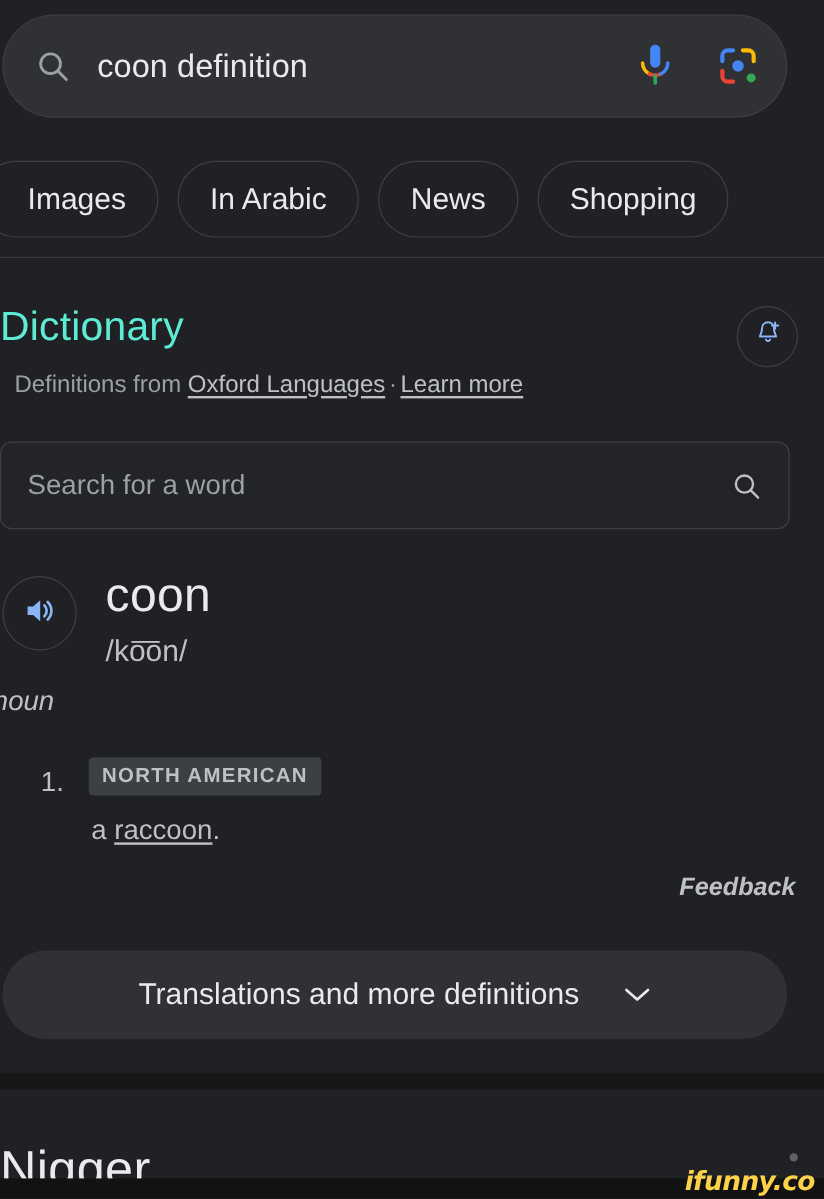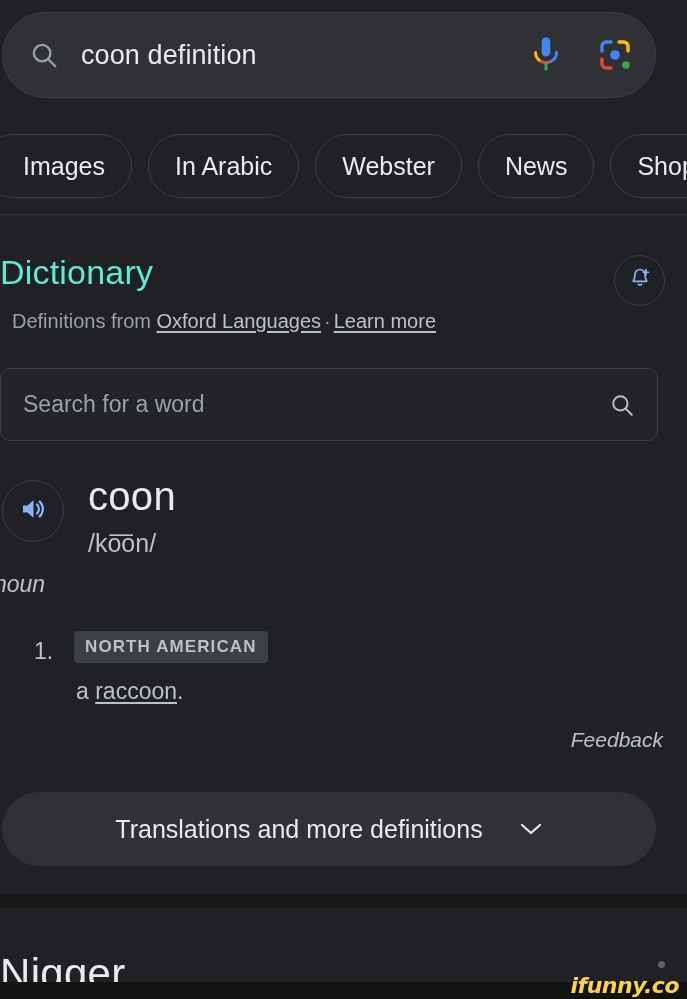--- a/index.html
+++ b/index.html
@@ -208,20 +208,21 @@
     text-decoration: underline;
     text-underline-offset: 3px;
   }
 
   .feedback {
     position: absolute;
     right: 24px; top: 512px;
     color: #bdc1c6;
     font-size: 21px;
     font-style: italic;
+    font-weight: bold;
   }
 
   .translations-btn {
     position: absolute;
     left: 2px; top: 576px;
     width: 654px; height: 74px;
     background: #303134;
     border-radius: 40px;
     display: flex;
     align-items: center;
@@ -325,23 +326,20 @@
   </div>
 
   <div class="chips-row">
     <div class="chip first">
       <span>Images</span>
     </div>
     <div class="chip">
       <span>In Arabic</span>
     </div>
     <div class="chip">
-      <span>Webster</span>
-    </div>
-    <div class="chip">
       <span>News</span>
     </div>
     <div class="chip">
       <span>Shopping</span>
     </div>
   </div>
 
   <div class="divider-row"></div>
 
   <div class="dict-card">

